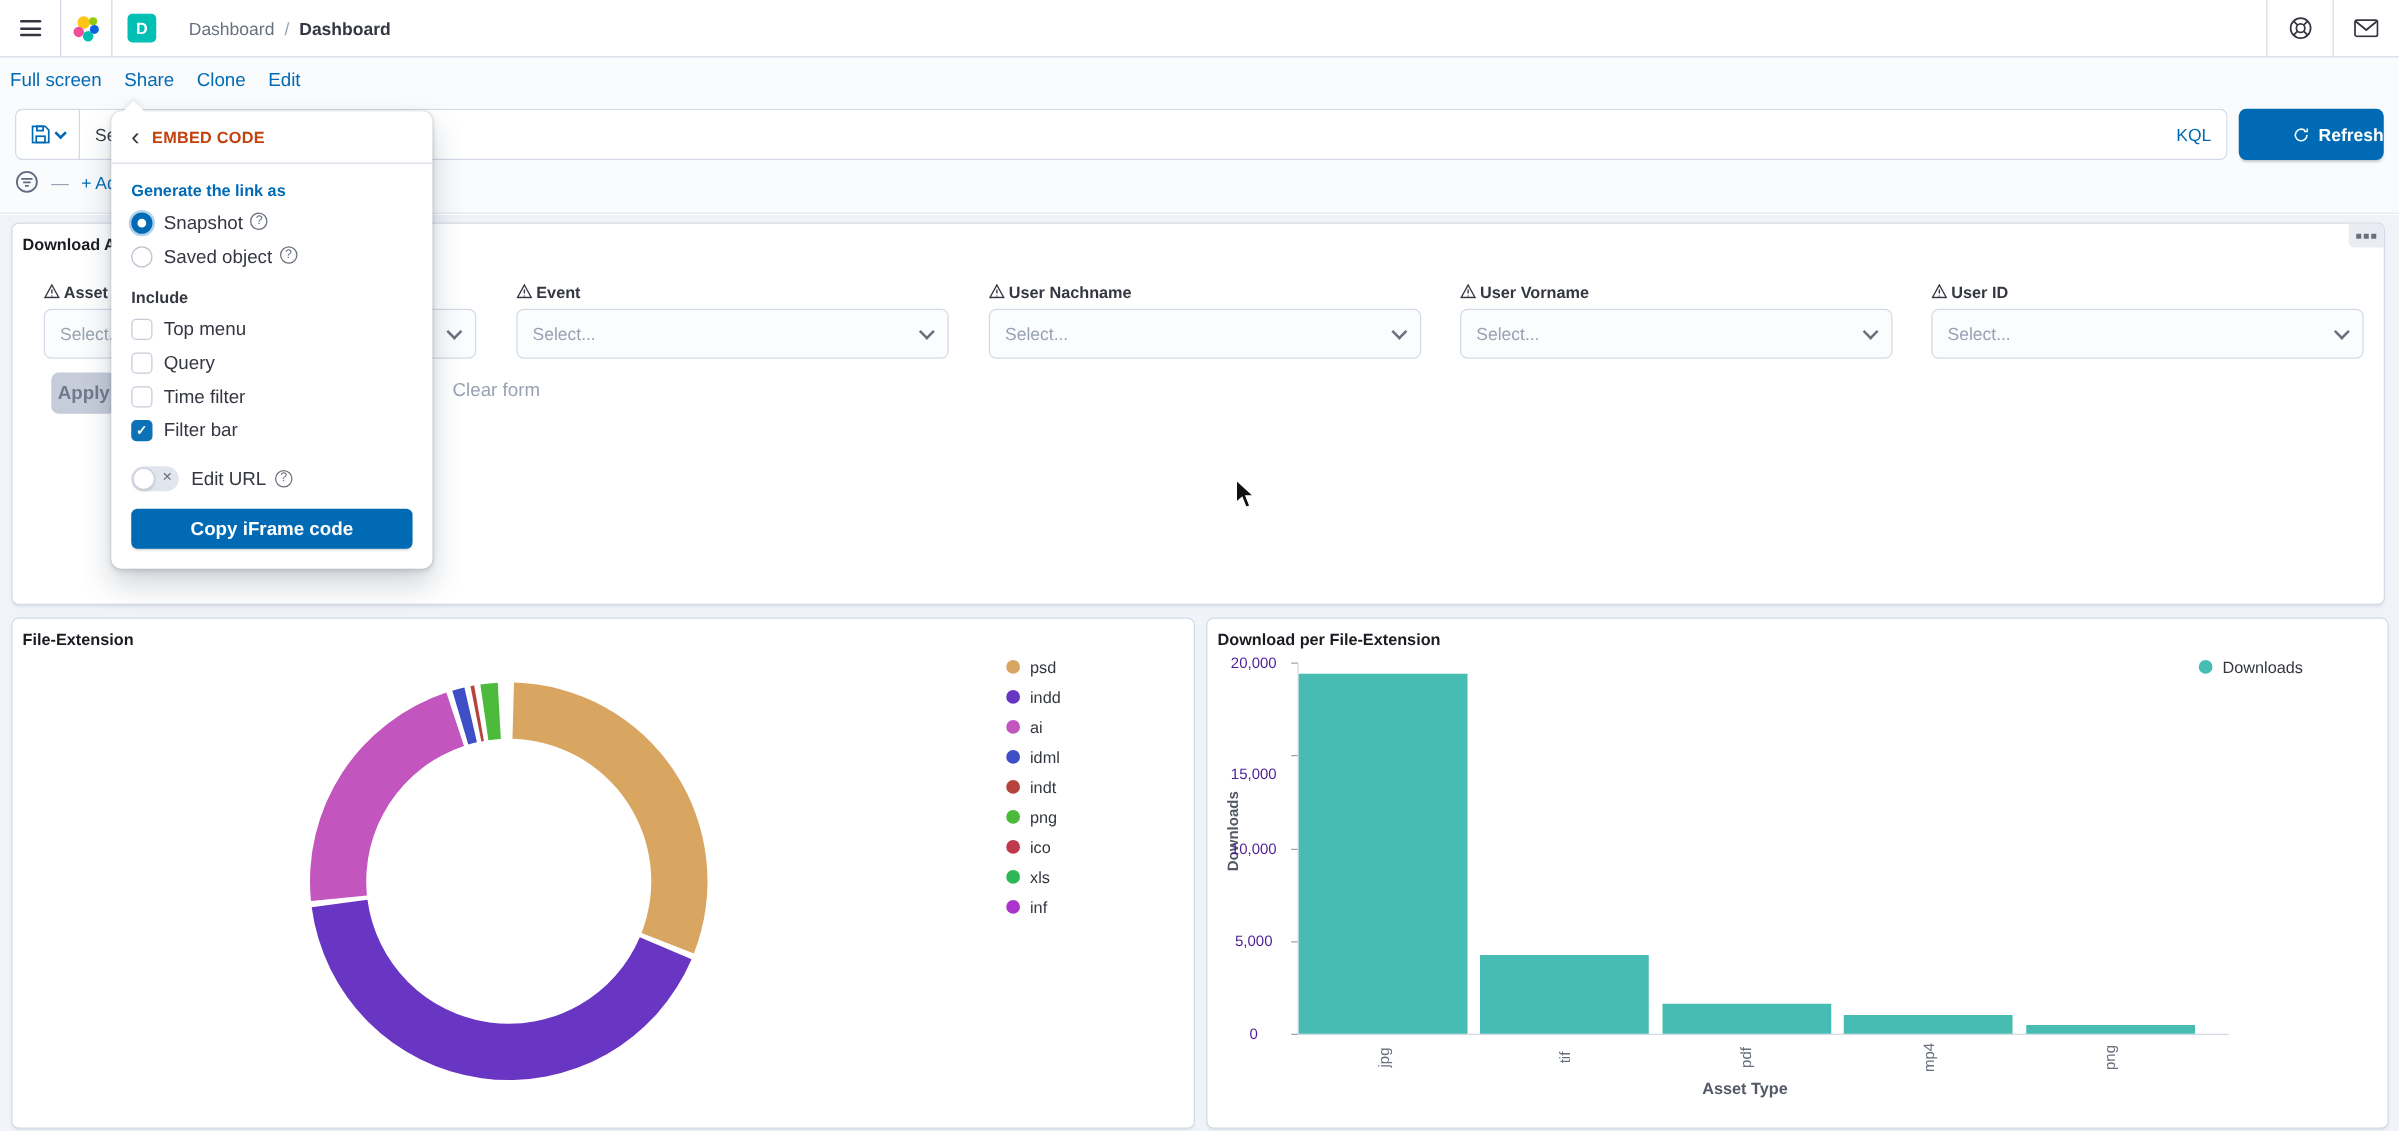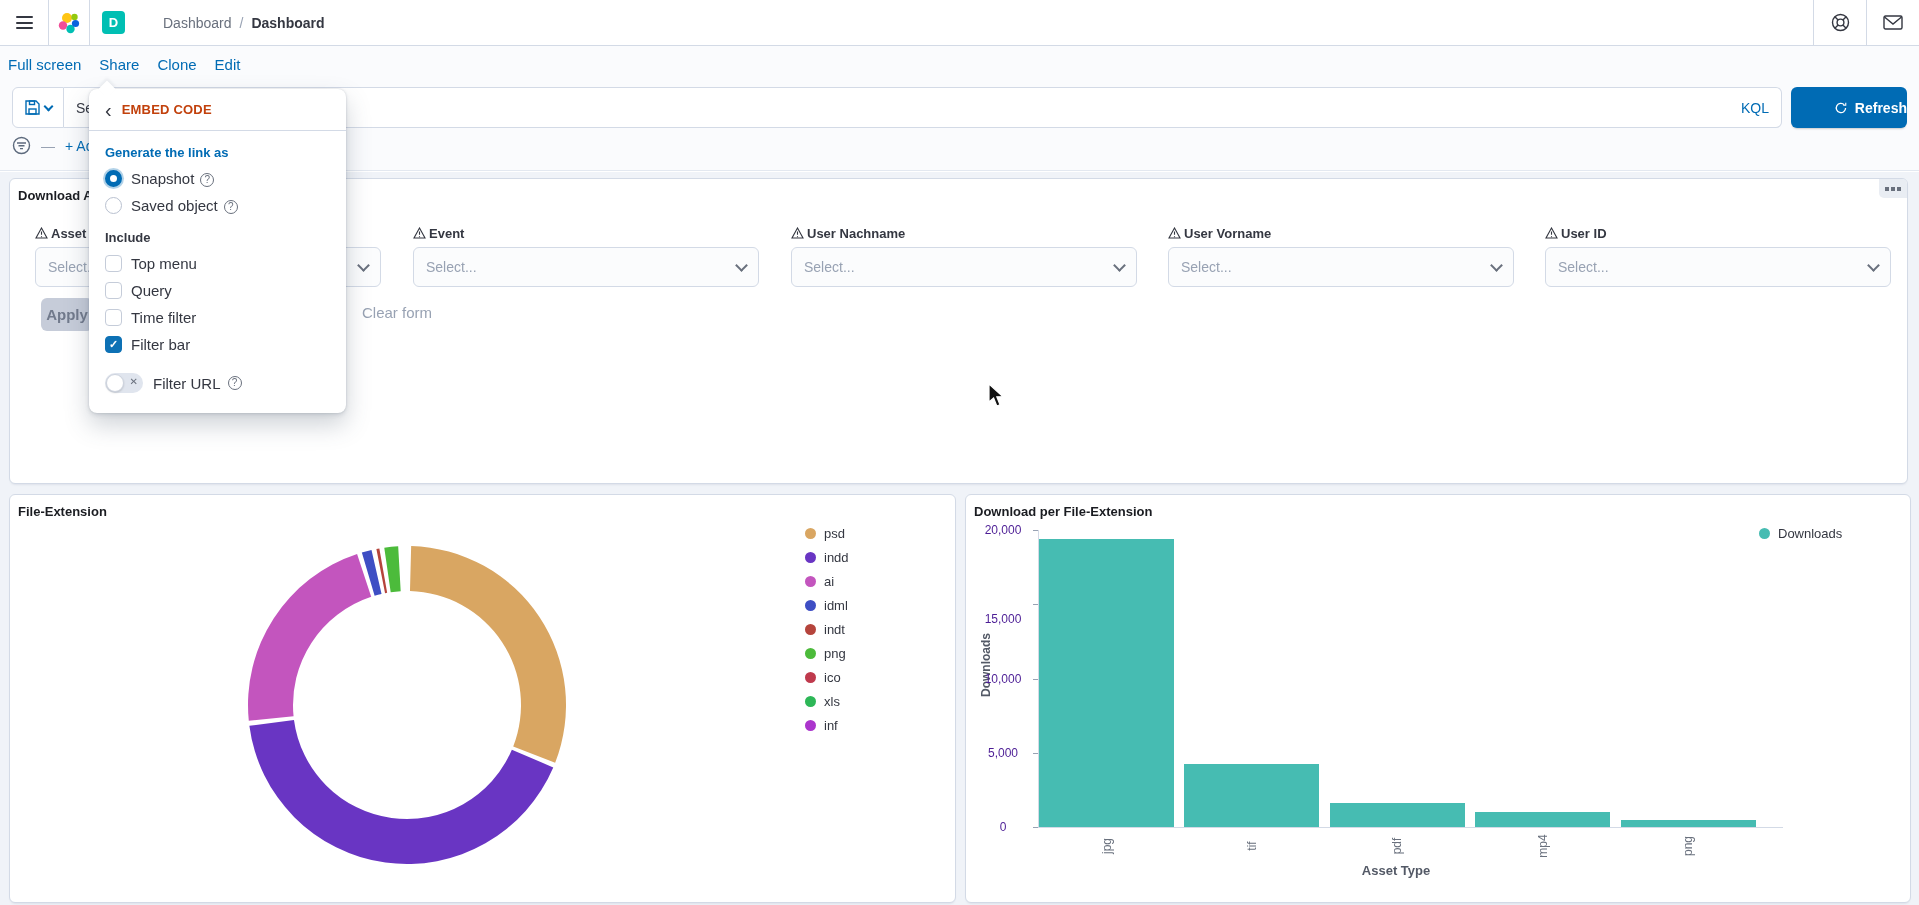--- a/index.html
+++ b/index.html
@@ -10,21 +10,21 @@
   
   .top-bar { position:absolute; top:0; left:0; right:0; height:46px; background:#fff;
     border-bottom:1px solid #d3dae6; display:flex; align-items:center; z-index:5; }
   .vdiv { width:1px; align-self:stretch; background:#d3dae6; }
   .hamburger { width:48px; display:flex; justify-content:center; cursor:pointer; }
   .hamburger .bars { width:17px; height:13px; display:flex; flex-direction:column; justify-content:space-between; }
   .hamburger .bars i { height:2px; background:#343741; border-radius:1px; }
   .logo-wrap { width:40px; display:flex; justify-content:center; }
   .app-badge { width:23px; height:23px; border-radius:4px; background:#00bfb3; color:#fff;
     font-weight:700; font-size:13px; display:flex; align-items:center; justify-content:center; margin:0 12px; }
-  .crumbs { display:flex; align-items:flex-start; gap:8px; margin-left:26px; font-size:14px; }
+  .crumbs { display:flex; align-items:flex-start; gap:8px; margin-left:14px; font-size:14px; }
   .crumb-a { color:#69707d; } .crumb-sep { color:#98a2b3; } .crumb-b { color:#343741; font-weight:600; }
   .top-right { margin-left:auto; display:flex; align-items:center; align-self:stretch; }
   .top-icon-btn { width:52px; align-self:stretch; display:flex; align-items:center; justify-content:center; cursor:pointer; }
 
   
   .sub-header { position:absolute; top:46px; left:0; right:0; height:125px; background:#fafbfd;
     border-bottom:1px solid #e3e8f0; }
   .nav-links { position:absolute; top:56px; left:8px; display:flex; gap:18px; font-size:15px; }
   .nav-links span { color:#006bb4; cursor:pointer; }
 
@@ -94,21 +94,21 @@
   
   .popover { position:absolute; left:89px; top:89px; width:257px; background:#fff; border-radius:8px; z-index:10;
     box-shadow:0 12px 24px rgba(65,78,101,.25), 0 2px 4px rgba(65,78,101,.15), 0 0 2px rgba(65,78,101,.2); }
   .popover .arrow { position:absolute; top:-6px; left:12px; width:12px; height:12px; background:#fff;
     transform:rotate(45deg); box-shadow:-2px -2px 3px rgba(65,78,101,.08); }
   .pop-head { display:flex; align-items:center; gap:10px; padding:13px 16px; border-bottom:1px solid #d3dae6; }
   .back-ic { font-size:20px; line-height:12px; color:#343741; cursor:pointer; }
   .pop-title { font-size:13px; font-weight:800; letter-spacing:.2px; color:#c2410c; }
   .pop-body { padding:14px 16px 16px; }
   .legend-blue { color:#006bb4; font-weight:700; font-size:13px; margin-bottom:10px; }
-  .opt-row { display:flex; align-items:flex-end; gap:9px; margin:10px 0; font-size:15px; }
+  .opt-row { display:flex; align-items:flex-start; gap:9px; margin:10px 0; font-size:15px; }
   .radio { width:17px; height:17px; border-radius:50%; background:#fff; border:1px solid #b9c1d0; flex:none; }
   .radio.on { border:5px solid #006bb4; box-shadow:0 0 0 2px rgba(0,107,180,.3); }
   .cbox { width:17px; height:17px; border-radius:4px; background:#fff; border:1px solid #c5ccd9; flex:none;
     display:flex; align-items:center; justify-content:center; color:transparent; font-size:11px; }
   .cbox.on { background:#0d71b5; border-color:#0d71b5; color:#fff; font-weight:700; }
   .sec-label { font-size:13px; font-weight:700; color:#343741; margin:16px 0 4px; }
   .q-ic { width:14px; height:14px; border:1px solid #69707d; border-radius:50%; color:#69707d; font-size:10px;
     line-height:12px; text-align:center; flex:none; margin-left:-3px; }
   .switch-row { display:flex; align-items:center; gap:10px; margin:20px 0 4px; font-size:15px; }
   .switch { position:relative; width:38px; height:20px; border-radius:10px; background:#e0e5ee; flex:none; cursor:pointer; }
@@ -408,22 +408,23 @@
       </div>
       <div class="opt-row">
         <span class="cbox on">✓</span>
         <span>Filter bar</span>
       </div>
       <div class="switch-row">
         <span class="switch">
           <span class="knob"></span>
           <span class="x">✕</span>
         </span>
-        <span>Filter URL</span>
+        <span>Edit URL</span>
         <span class="q-ic">?</span>
       </div>
+      <button class="btn-primary copy-btn">Copy iFrame code</button>
     </div>
   </div>
 
   <svg class="cursor" width="18" height="26" viewBox="0 0 18 26">
     <path d="M1 1 L1 19 L5.6 15 L8.8 23 L12 21.7 L8.8 13.8 L14.8 13.5 Z" fill="#111" stroke="#fff" stroke-width="1.2"></path>
   </svg>
 </div>
 
 </body></html>

